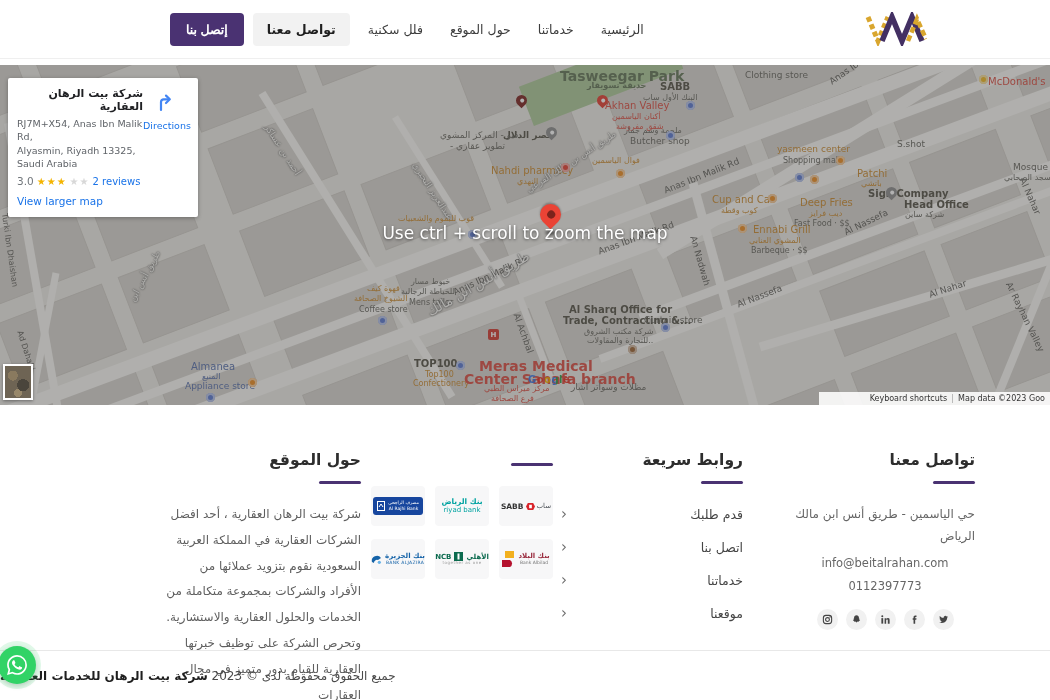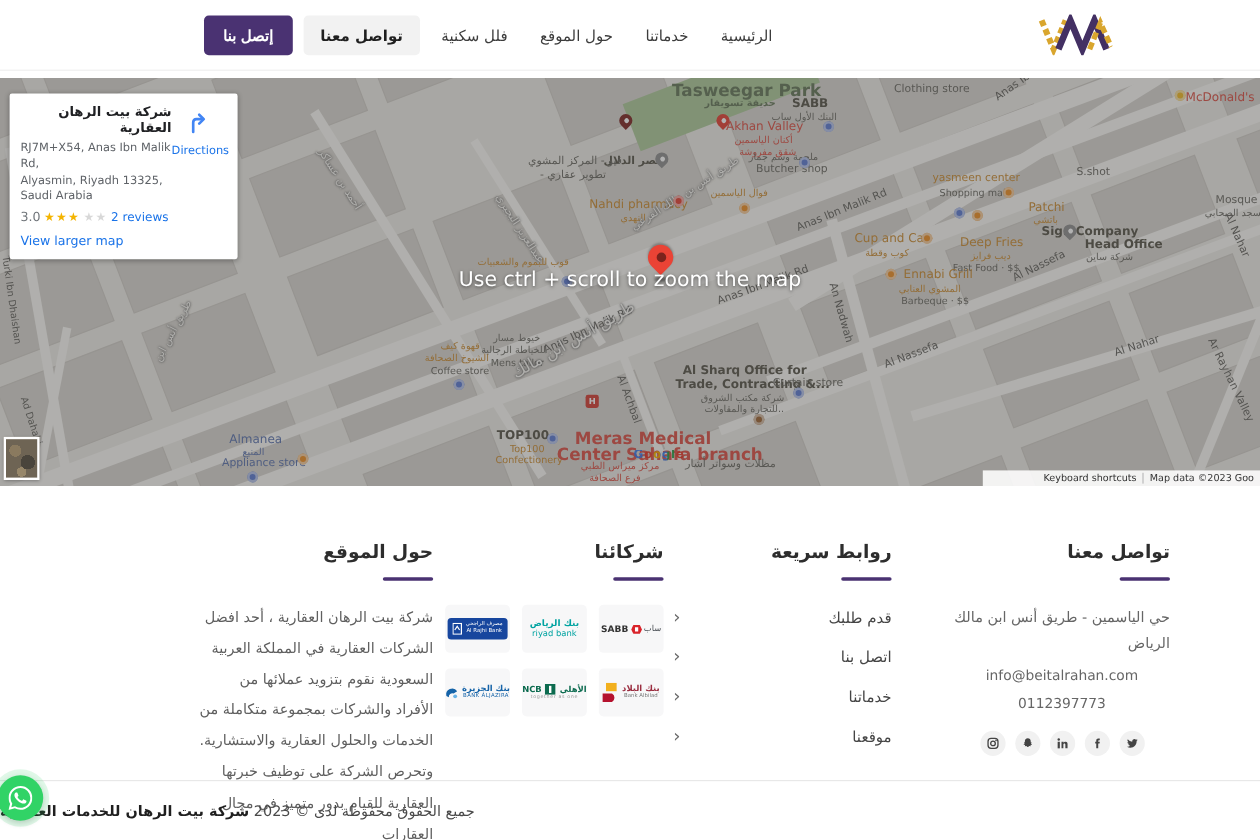--- a/index.html
+++ b/index.html
@@ -443,21 +443,20 @@
           <span class="ql-chev">‹</span>
         </div>
         <div class="ql-row">
           <span class="ql-label">موقعنا</span>
           <span class="ql-chev">‹</span>
         </div>
       </div>
     </div>
 
     <div class="f-col col-partners">
-      <div class="f-head">شركائنا</div>
       <div class="f-underline"></div>
       <div class="banks">
         <div class="bk">
           <div class="rowv">
             <span class="t-sabb-ar">ساب</span>
             <svg width="9" height="9" viewBox="0 0 10 10">
                 <polygon points="2,1 8,1 10,5 8,9 2,9 0,5" fill="#d9232a"></polygon>
                 <polygon points="3.5,3 6.5,3 6.5,7 3.5,7" fill="#fff"></polygon>
               </svg>
             <span class="t-sabb-en">SABB</span>

